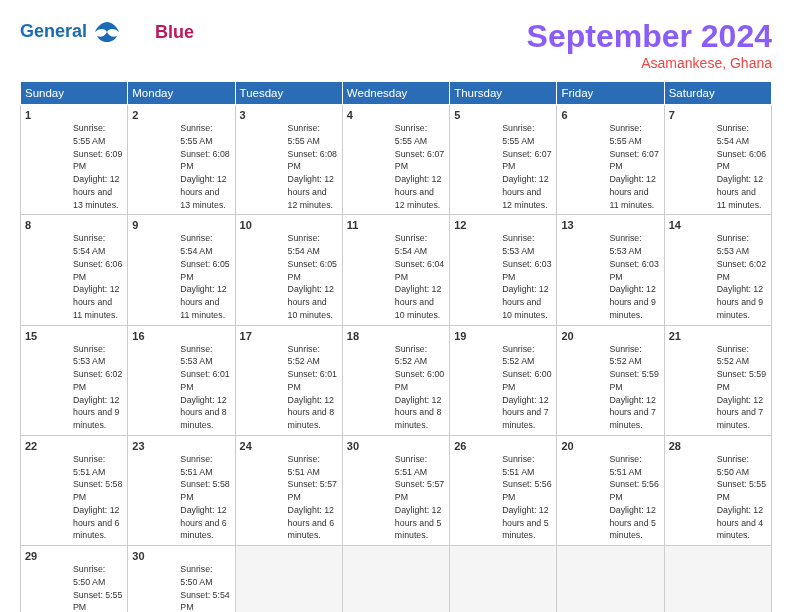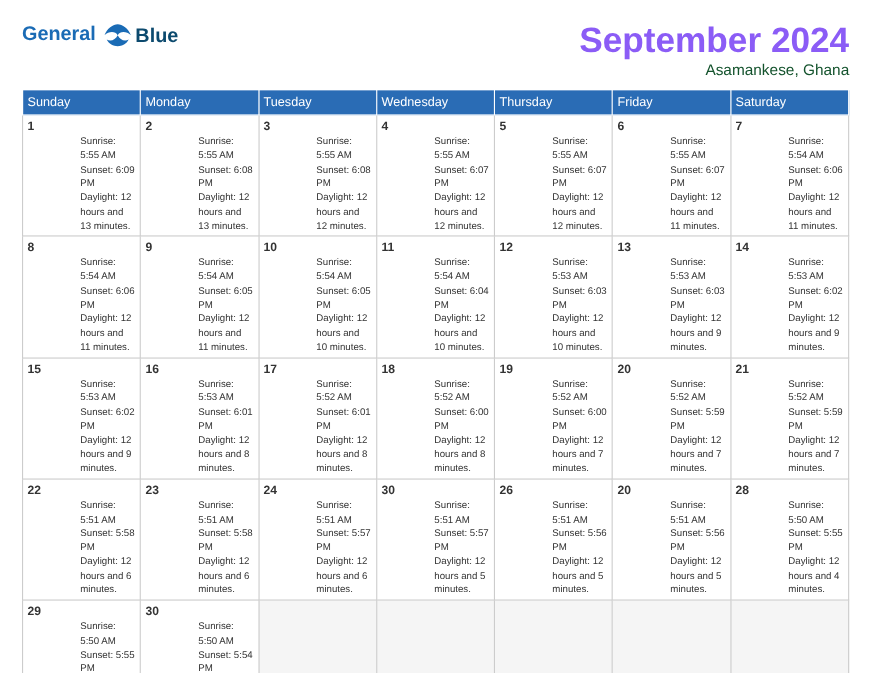--- a/index.html
+++ b/index.html
@@ -35,21 +35,21 @@
     .title-block {
       text-align: right;
     }
     .month-title {
       font-size: 32px;
       font-weight: bold;
       color: #8b5cf6;
     }
     .location {
       font-size: 14px;
-      color: #14532d;
+      color: #ef4444;
     }
     .calendar {
       width: 100%;
       border-collapse: collapse;
       table-layout: fixed;
     }
     .calendar th {
       background: #2a6cb5;
       color: #fff;
       font-size: 11.5px;
@@ -89,29 +89,29 @@
       border-bottom: 1px solid #ccc;
     }
   </style>
 </head>
 <body>
 
 <div class="page">
   <div class="header">
     <div class="logo">
       <div>
-        <div style="display:flex;align-items:center;">
+        <div style="display:flex;align-items:center;gap:32px;">
           <div style="font-size:18px;font-weight:bold;color:#333;line-height:1.1;">
             <span style="color:#1a6bb5;">General</span>
             <svg class="logo-icon" viewBox="0 0 28 28" style="display:inline-block;vertical-align:middle;margin-left:1px;">
               <path d="M14 4 C18 4 24 8 26 14 C22 10 16 10 14 14 C12 10 6 10 2 14 C4 8 10 4 14 4Z" fill="#1a6bb5"></path>
               <path d="M14 14 C16 18 20 20 24 18 C22 22 18 24 14 24 C10 24 6 22 4 18 C8 20 12 18 14 14Z" fill="#1a6bb5"></path>
             </svg>
           </div>
-          <div style="font-size:18px;font-weight:bold;color:#0c4a6e;margin-left:2px;">Blue</div>
+          <div style="font-size:18px;font-weight:bold;color:#be185d;margin-left:2px;">Blue</div>
         </div>
       </div>
     </div>
     <div class="title-block">
       <div class="month-title">September 2024</div>
       <div class="location">Asamankese, Ghana</div>
     </div>
   </div>
 
   <table class="calendar">

